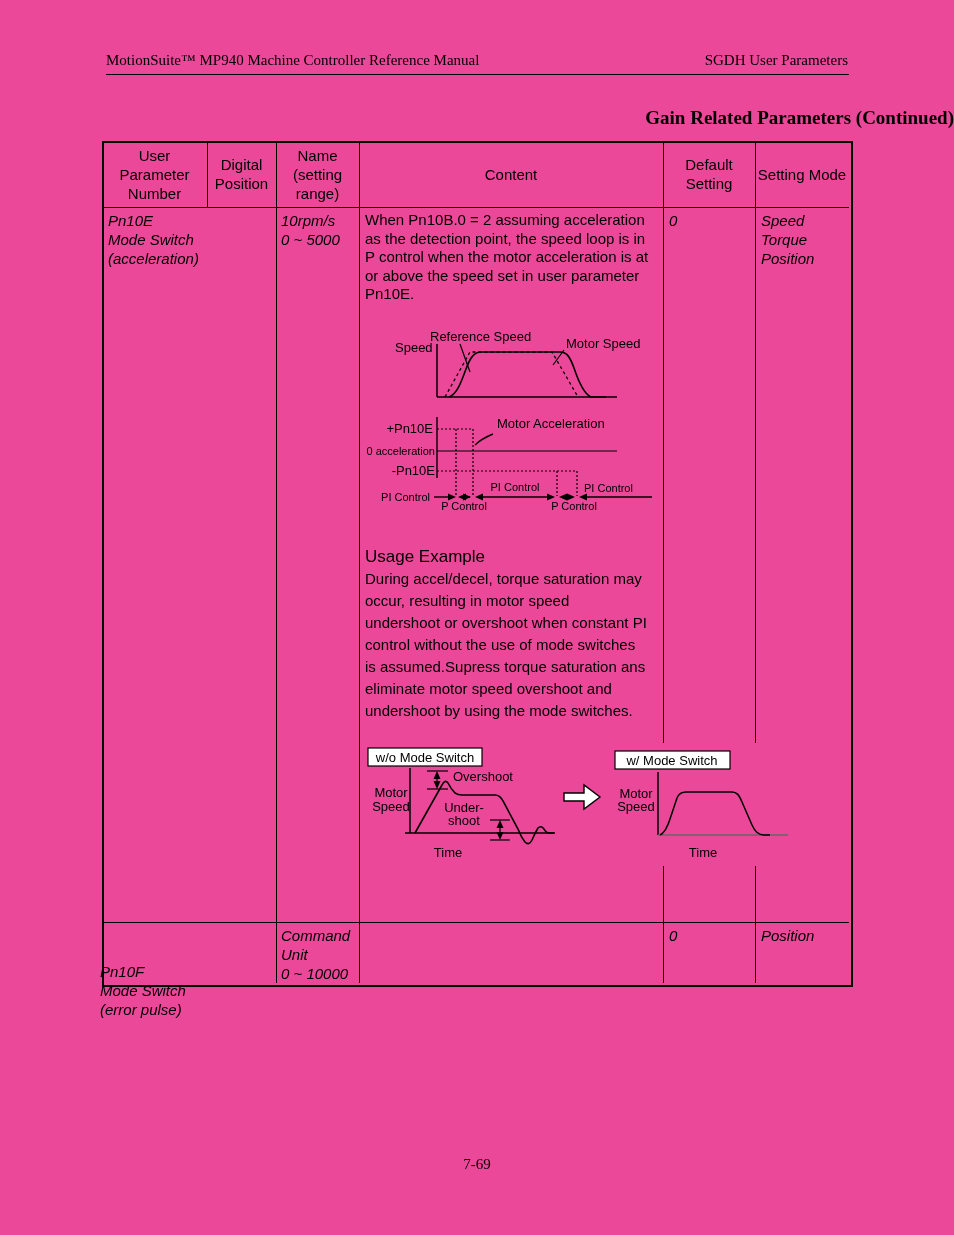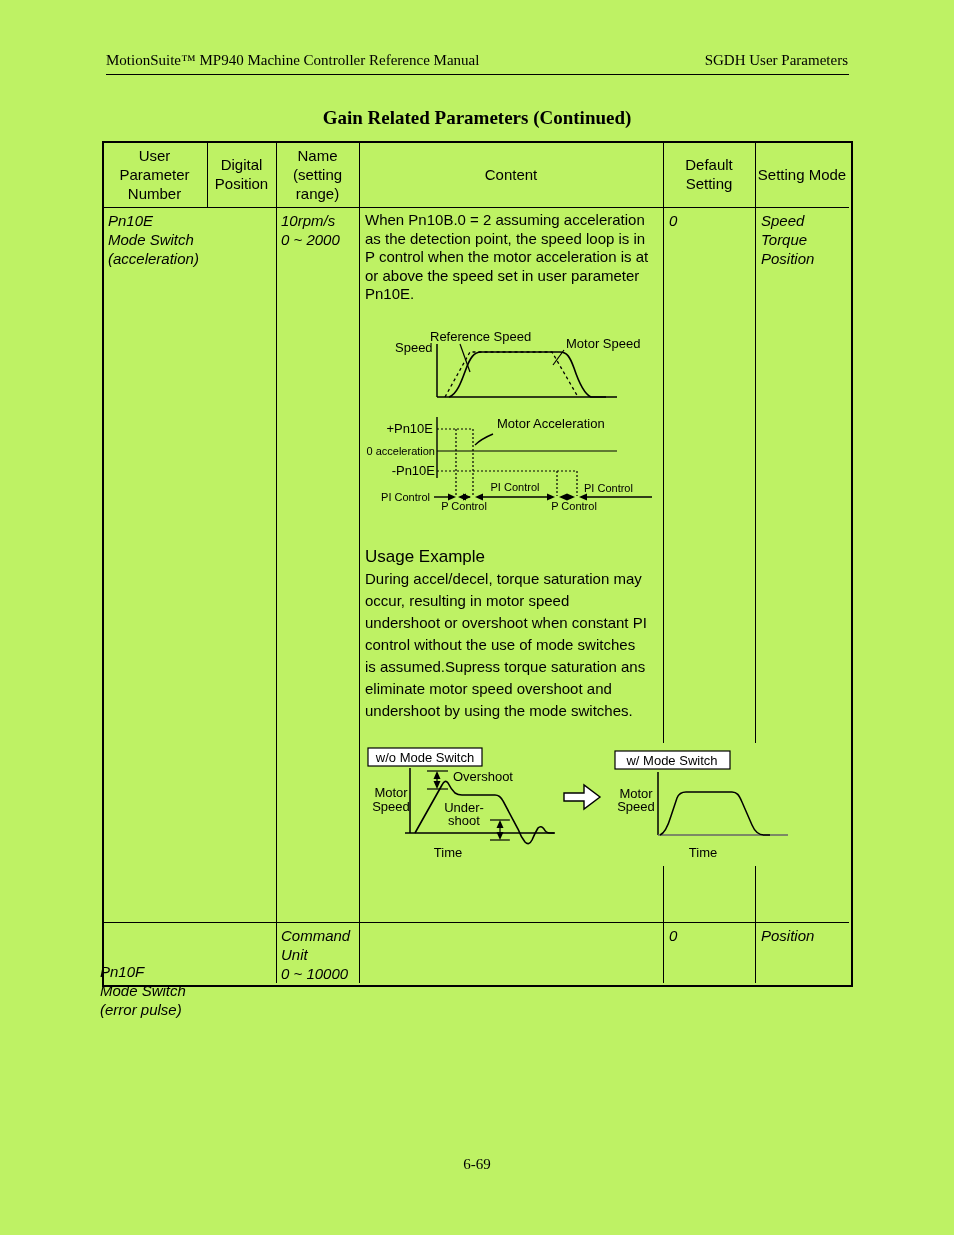--- a/index.html
+++ b/index.html
@@ -1,24 +1,24 @@
 <!DOCTYPE html>
 <html><head>
 <meta charset="utf-8">
 <style>
   html,body{margin:0;padding:0;background:#fff;}
-  #page{position:relative;width:954px;height:1235px;background:#bef264;overflow:hidden;
+  #page{position:relative;width:954px;height:1235px;background:#ec4899;overflow:hidden;
         font-family:"Liberation Sans",sans-serif;color:#000;}
   .serif{font-family:"Liberation Serif",serif;}
   .abs{position:absolute;}
   
   .hdr-left{left:106px;top:52px;font-size:15px;}
   .hdr-right{right:106px;top:52px;font-size:15px;}
   .hdr-rule{left:106px;top:74px;width:743px;height:0;border-top:1.5px solid #000;}
-  .doc-title{left:0;top:107px;width:954px;text-align:center;font-size:19px;font-weight:bold;}
+  .doc-title{left:0;top:107px;width:954px;text-align:right;font-size:19px;font-weight:bold;}
   
   .vline{width:0;border-left:1px solid #000;}
   .hline{height:0;border-top:1px solid #000;}
   .outer{left:102px;top:141px;width:747px;height:842px;border:2px solid #000;}
   
   .hcell{display:flex;align-items:center;justify-content:center;text-align:center;
          font-size:15px;line-height:19px;height:66px;top:141px;}
   .cell{font-size:15px;line-height:19px;white-space:pre-line;font-style:italic;}
   .para{font-size:15px;line-height:18.5px;white-space:pre-line;}
   .usage-h{font-size:17px;}
@@ -57,21 +57,21 @@
   <div class="abs hcell" style="left:207px;width:69px;">Digital Position</div>
   <div class="abs hcell" style="left:359px;width:304px;">Content</div>
   <div class="abs hcell" style="left:276px;width:83px;">Name (setting range)</div>
   <div class="abs hcell" style="left:663px;width:92px;">Default Setting</div>
   <div class="abs hcell" style="left:755px;width:94px;">Setting Mode</div>
 
   <div class="abs cell" style="left:108px;top:211px;width:96px;">Pn10E
 Mode Switch
 (acceleration)</div>
   <div class="abs cell" style="left:281px;top:211px;width:76px;">10rpm/s
-0 ~ 2000</div>
+0 ~ 5000</div>
   <div class="abs para" style="left:365px;top:211px;width:296px;">When Pn10B.0 = 2 assuming acceleration
 as the detection point, the speed loop is in
 P control when the motor acceleration is at
 or above the speed set in user parameter
 Pn10E.</div>
   <div class="abs cell" style="left:669px;top:211px;width:80px;">0</div>
   <div class="abs cell" style="left:761px;top:211px;width:85px;">Speed
 Torque
 Position</div>
 
@@ -182,15 +182,15 @@
   </svg>
 
   <div class="abs cell" style="left:100px;top:926px;width:96px;margin-top:36px;">Pn10F
 Mode Switch
 (error pulse)</div>
   <div class="abs cell" style="left:281px;top:926px;width:74px;">Command Unit
 0 ~ 10000</div>
   <div class="abs cell" style="left:669px;top:926px;width:80px;">0</div>
   <div class="abs cell" style="left:761px;top:926px;width:85px;">Position</div>
 
-  <div class="abs serif pgnum">6-69</div>
+  <div class="abs serif pgnum">7-69</div>
 
 </div>
 
 </body></html>

